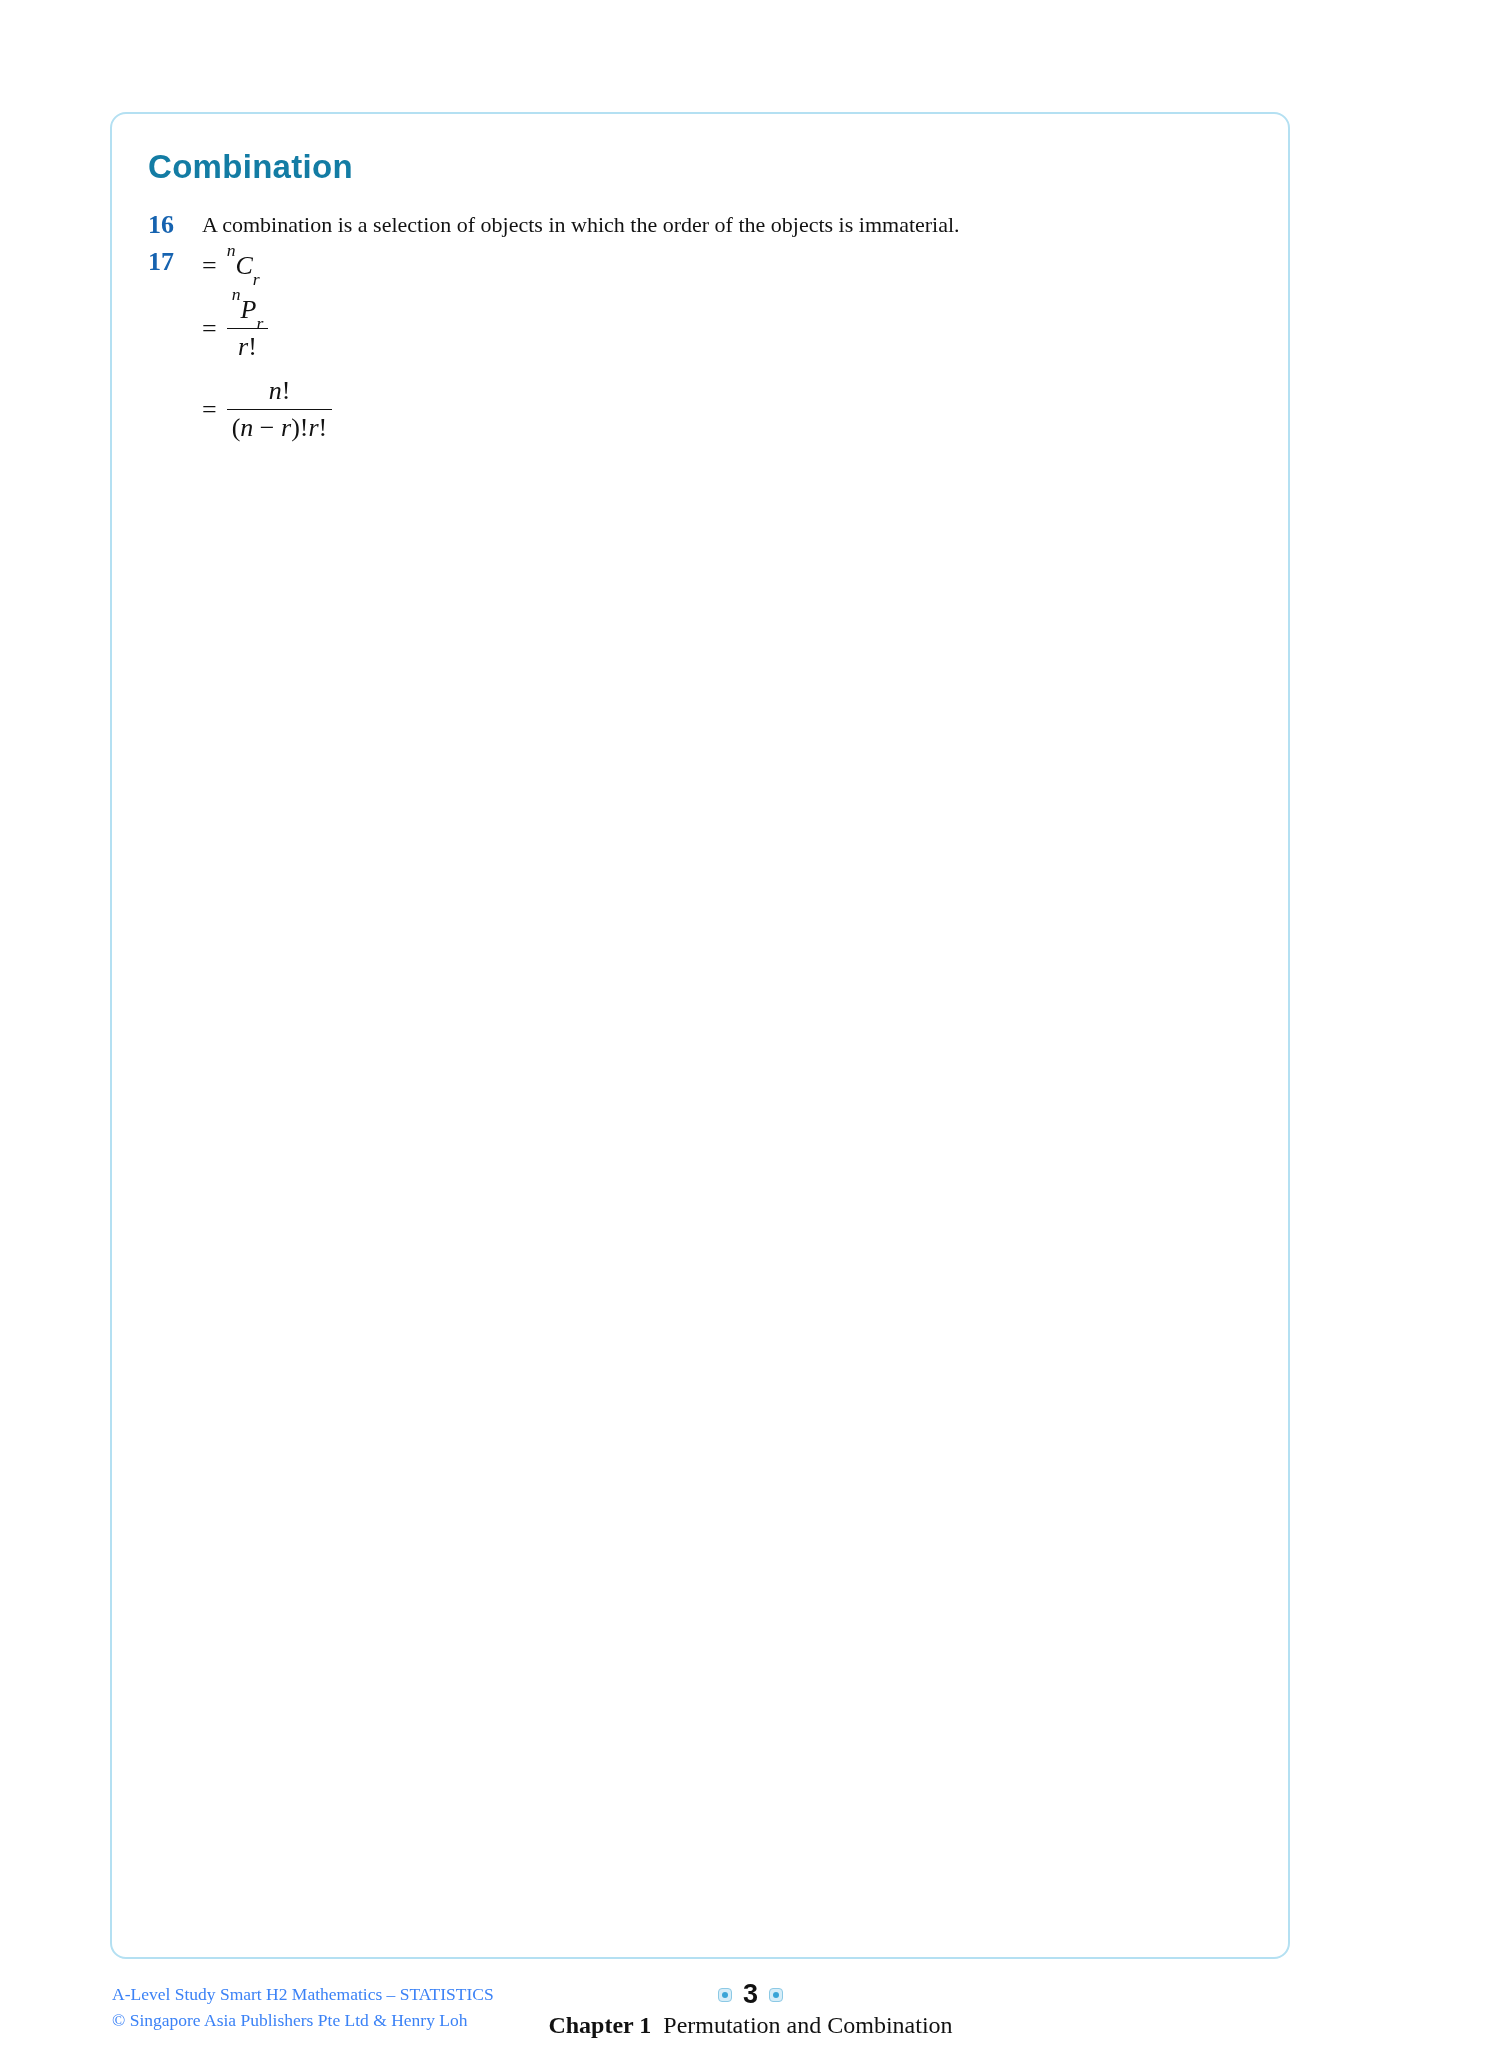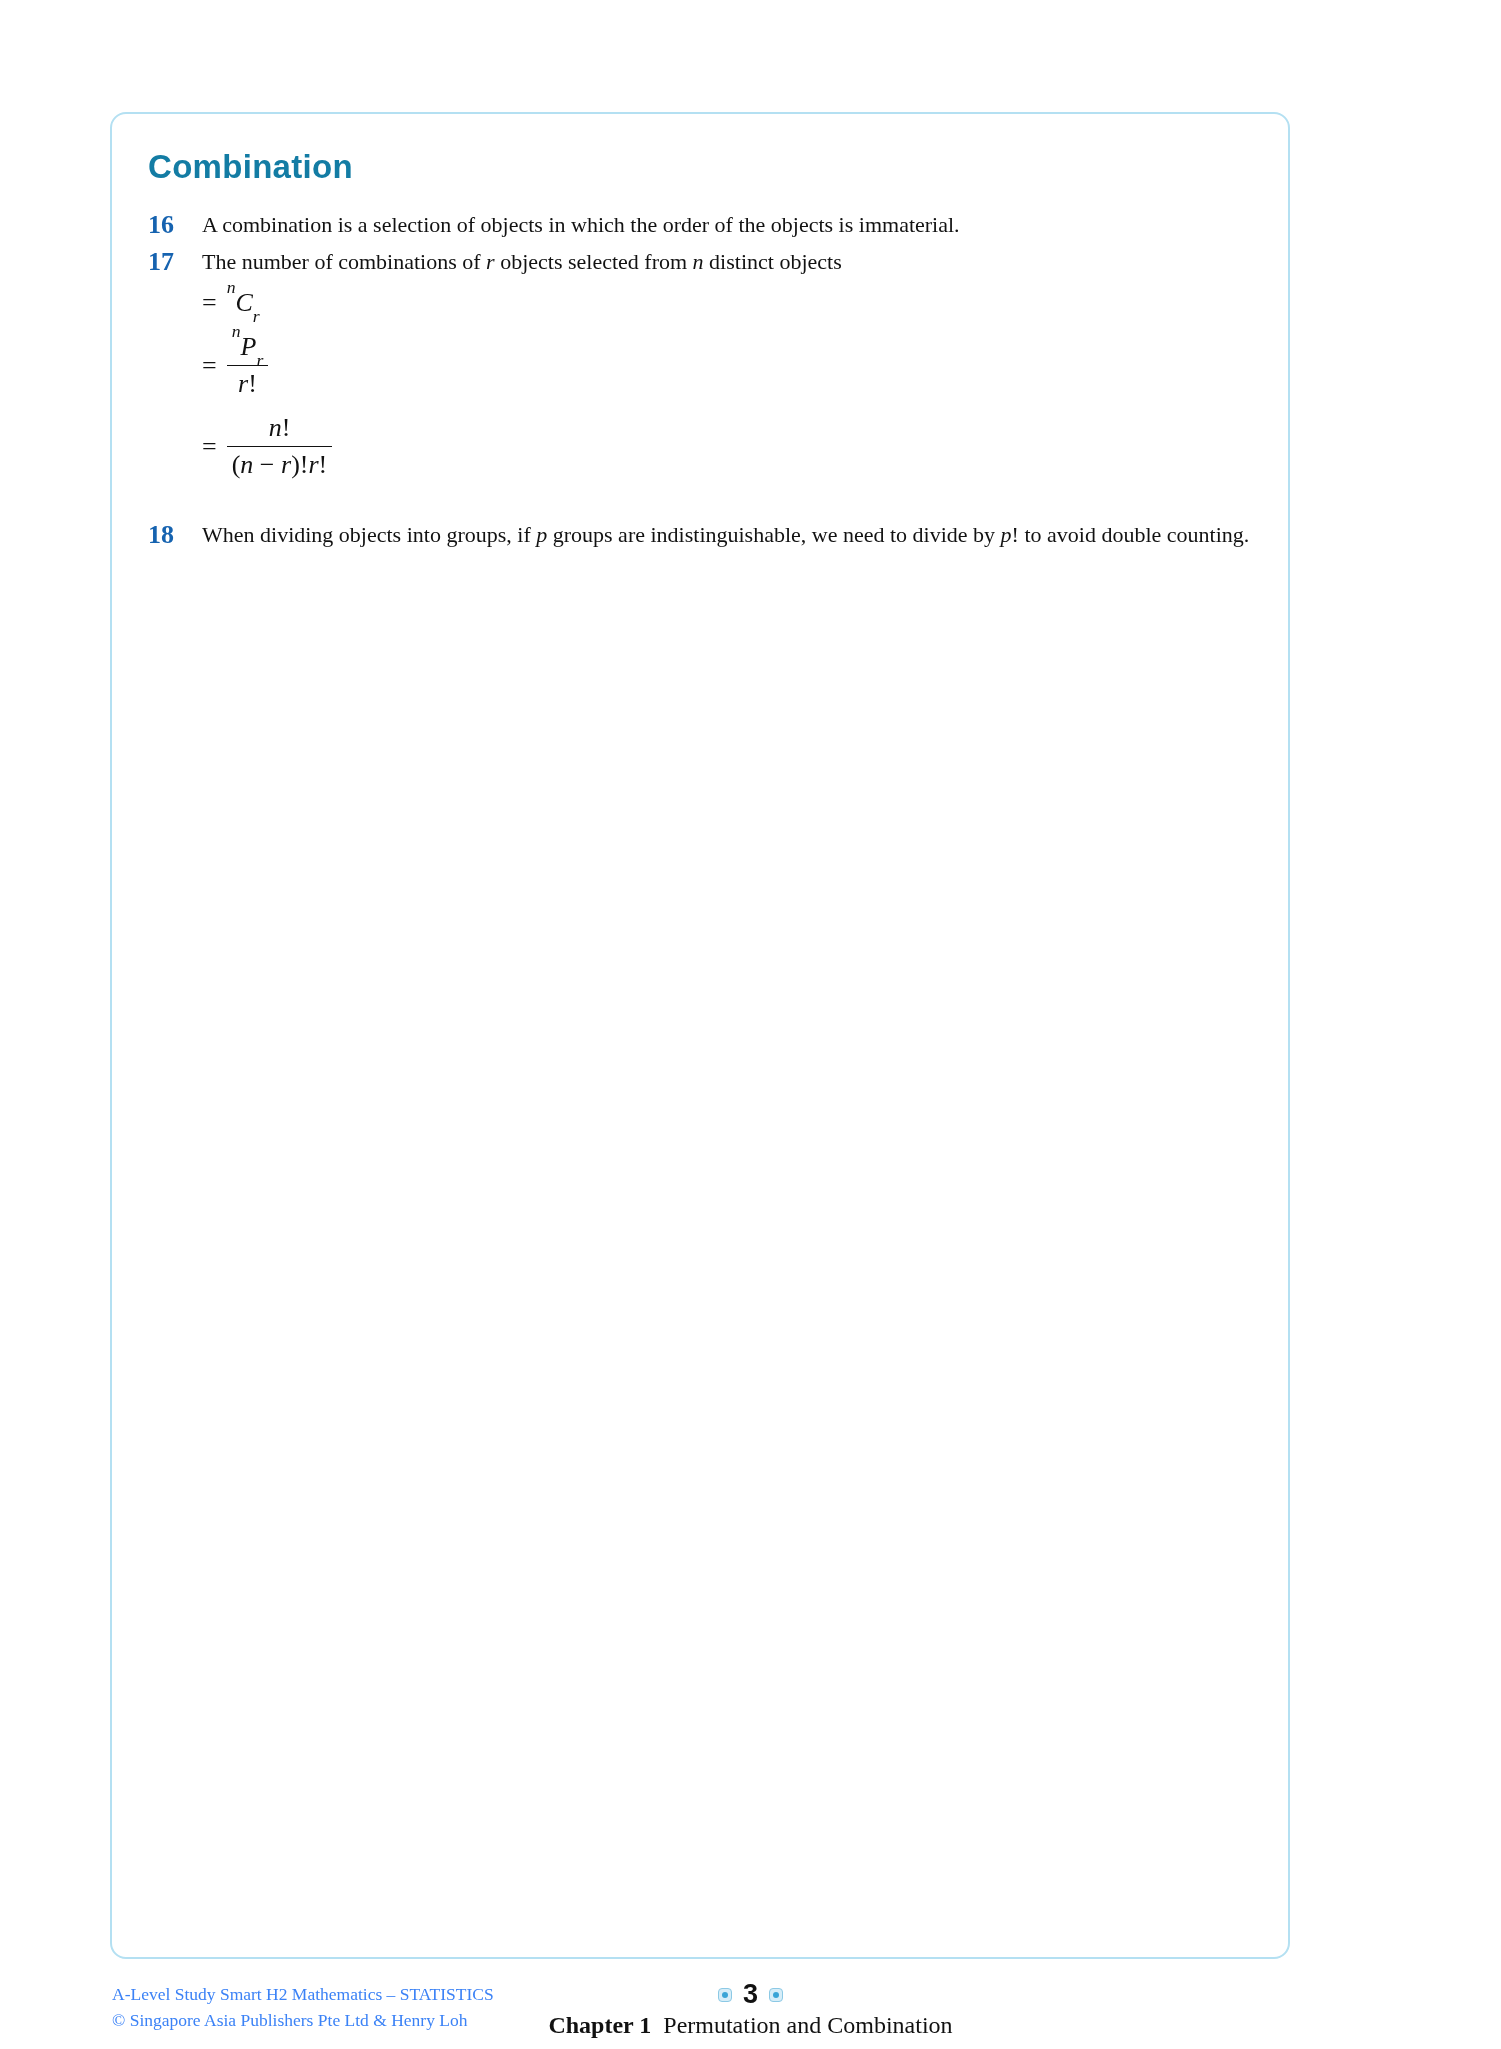--- a/index.html
+++ b/index.html
@@ -122,21 +122,20 @@
     <div class="item item-16">
       <span class="item-number">16</span>
       <div class="item-body">
         <p class="item-text"><span>A combination is a selection of objects in which the order of the objects is immaterial.</span></p>
       </div>
     </div>
 
     <div class="item item-17">
       <span class="item-number">17</span>
       <div class="item-body">
-        <p class="item-text"><span>The number of combinations of </span><span class="it">r</span><span> objects selected from </span><span class="it">n</span><span> distinct objects</span></p>
 
         <div class="math-block">
 
           <div class="math-line first">
             <span class="eq">=</span>
             <span><sup class="it">n</sup><span class="it">C</span><sub class="it">r</sub></span>
           </div>
 
           <div class="math-line">
             <span class="eq">=</span>
@@ -151,26 +150,20 @@
             <span class="frac">
               <span class="frac-num"><span class="it">n</span><span>!</span></span>
               <span class="frac-den"><span>(</span><span class="it">n</span><span> − </span><span class="it">r</span><span>)!</span><span class="it">r</span><span>!</span></span>
             </span>
           </div>
 
         </div>
       </div>
     </div>
 
-    <div class="item item-18">
-      <span class="item-number">18</span>
-      <div class="item-body">
-        <p class="item-text"><span>When dividing objects into groups, if </span><span class="it">p</span><span> groups are indistinguishable, we need to divide by </span><span class="it">p</span><span>! to avoid double counting.</span></p>
-      </div>
-    </div>
 
   </div>
 
   <div class="footer-left">
     <div>A-Level Study Smart H2 Mathematics – STATISTICS</div>
     <div>© Singapore Asia Publishers Pte Ltd &amp; Henry Loh</div>
   </div>
 
   <div class="footer-center">
     <div class="page-number-row">

